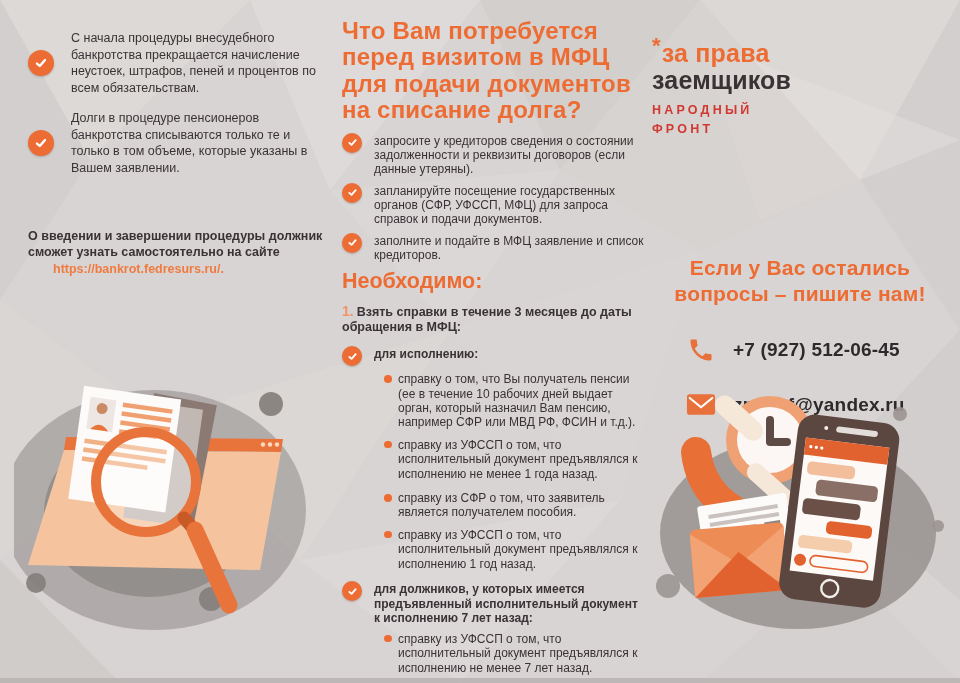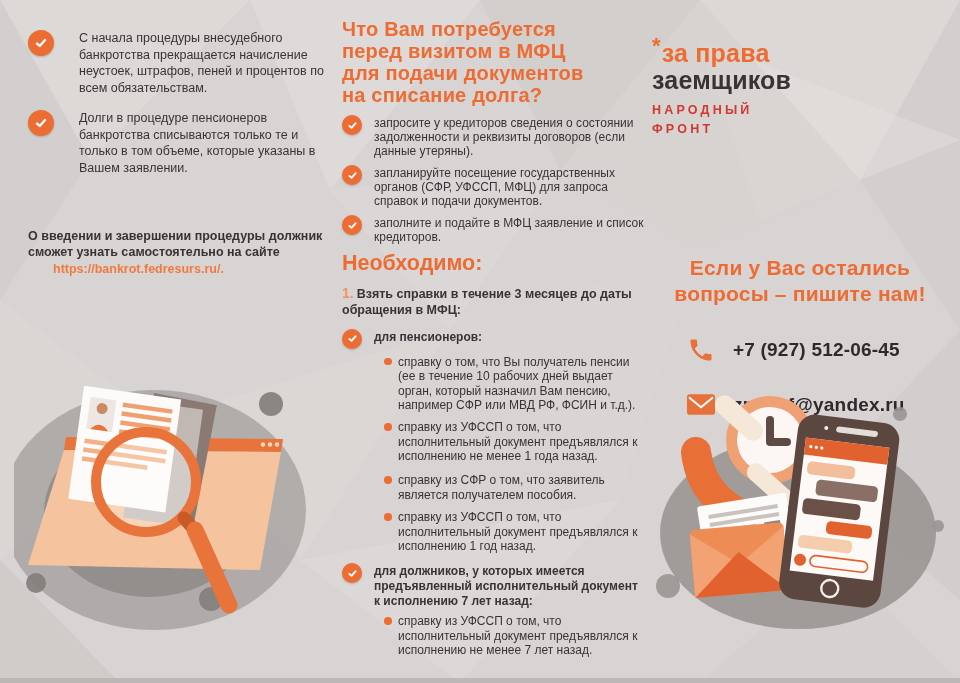--- a/index.html
+++ b/index.html
@@ -8,37 +8,37 @@
   .page { position:relative; width:960px; height:683px; overflow:hidden; background:#D8D4D3; }
   .bg-svg { position:absolute; left:0; top:0; width:960px; height:683px; }
   .footer-strip { position:absolute; left:0; bottom:0; width:960px; height:5px; background:#B8B3B1; opacity:.85; }
 
   .col { position:absolute; color:#3A3336; }
   .col-left { left:28px; top:30px; width:296px; }
   .col-mid { left:342px; top:18px; width:302px; }
   .col-right { left:652px; top:34px; width:296px; }
 
   
-  .benefit { display:flex; gap:25px; margin-bottom:14px; }
+  .benefit { display:flex; gap:17px; margin-bottom:14px;align-items:center; }
   .benefit.last { margin-bottom:52px; }
   .check { flex:0 0 26px; width:26px; height:26px; border-radius:50%; background:#ED6C33; display:flex; align-items:center; justify-content:center; box-shadow:0 1px 2px rgba(60,40,30,.25); }
   .check svg { width:14px; height:14px; }
   .check.sm { flex:0 0 20px; width:20px; height:20px; }
   .check.sm svg { width:11px; height:11px; }
   .benefit p { font-size:12.5px; line-height:1.32; }
 
   .info-p { font-weight:700; font-size:12.5px; line-height:1.3; margin-bottom:11px; }
   .info-link { color:#F07B40; font-weight:700; text-decoration:none;padding-left:25px; }
 
   .illus { position:absolute; }
   .illus-left { left:14px; top:362px; }
   .illus-right { left:650px; top:368px; }
 
   
-  .mid-heading { color:#ED6C33; font-weight:700; font-size:20px; line-height:1.1; margin-bottom:9px; letter-spacing:.2px; }
+  .mid-heading { color:#ED6C33; font-weight:700; font-size:24px; line-height:1.1; margin-bottom:9px; letter-spacing:.2px; }
   .prep { display:flex; gap:12px; margin-bottom:7px; }
   .prep p { font-size:12px; line-height:1.17; padding-top:1px; }
   .necessary { color:#ED6C33; font-weight:700; font-size:21.5px; margin:5px 0 9px 0; }
   .step { font-size:12.5px; font-weight:700; line-height:1.22; margin-bottom:11px; }
   .step .num { color:#F09466; font-size:14px; margin-right:3px; }
   .group { margin-bottom:10px; }
   .group-head { display:flex; gap:12px; margin-bottom:6px; }
   .group-title { font-weight:700; font-size:12px; line-height:1.22; padding-top:1px; }
   .doc-list { list-style:none; margin-left:42px; }
   .doc-item { position:relative; font-size:12px; line-height:1.2; margin-bottom:8px; padding-left:14px; }
@@ -184,21 +184,21 @@
       <span class="num">1.</span><span>Взять справки в течение 3 месяцев до даты обращения в МФЦ:</span>
     </div>
 
     <div class="group">
       <div class="group-head">
         <span class="check sm">
           <svg viewBox="0 0 16 16">
               <path d="M3.4 8.6 L6.6 11.4 L12.6 4.6" stroke="#fff" stroke-width="2.7" fill="none" stroke-linecap="round" stroke-linejoin="round"></path>
             </svg>
         </span>
-        <p class="group-title">для пенсионеров:</p>
+        <p class="group-title">для исполнению:</p>
       </div>
       <ul class="doc-list">
         <li class="doc-item"><span class="dot"></span><span>справку о том, что Вы получатель пенсии (ее в течение 10 рабочих дней выдает орган, который назначил Вам пенсию, например СФР или МВД РФ, ФСИН и т.д.).</span></li>
         <li class="doc-item"><span class="dot"></span><span>справку из УФССП о том, что исполнительный документ предъявлялся к исполнению не менее 1 года назад.</span></li>
       </ul>
     </div>
 
     <div class="group">
       <ul class="doc-list">
         <li class="doc-item"><span class="dot"></span><span>справку из СФР о том, что заявитель является получателем пособия.</span></li>

